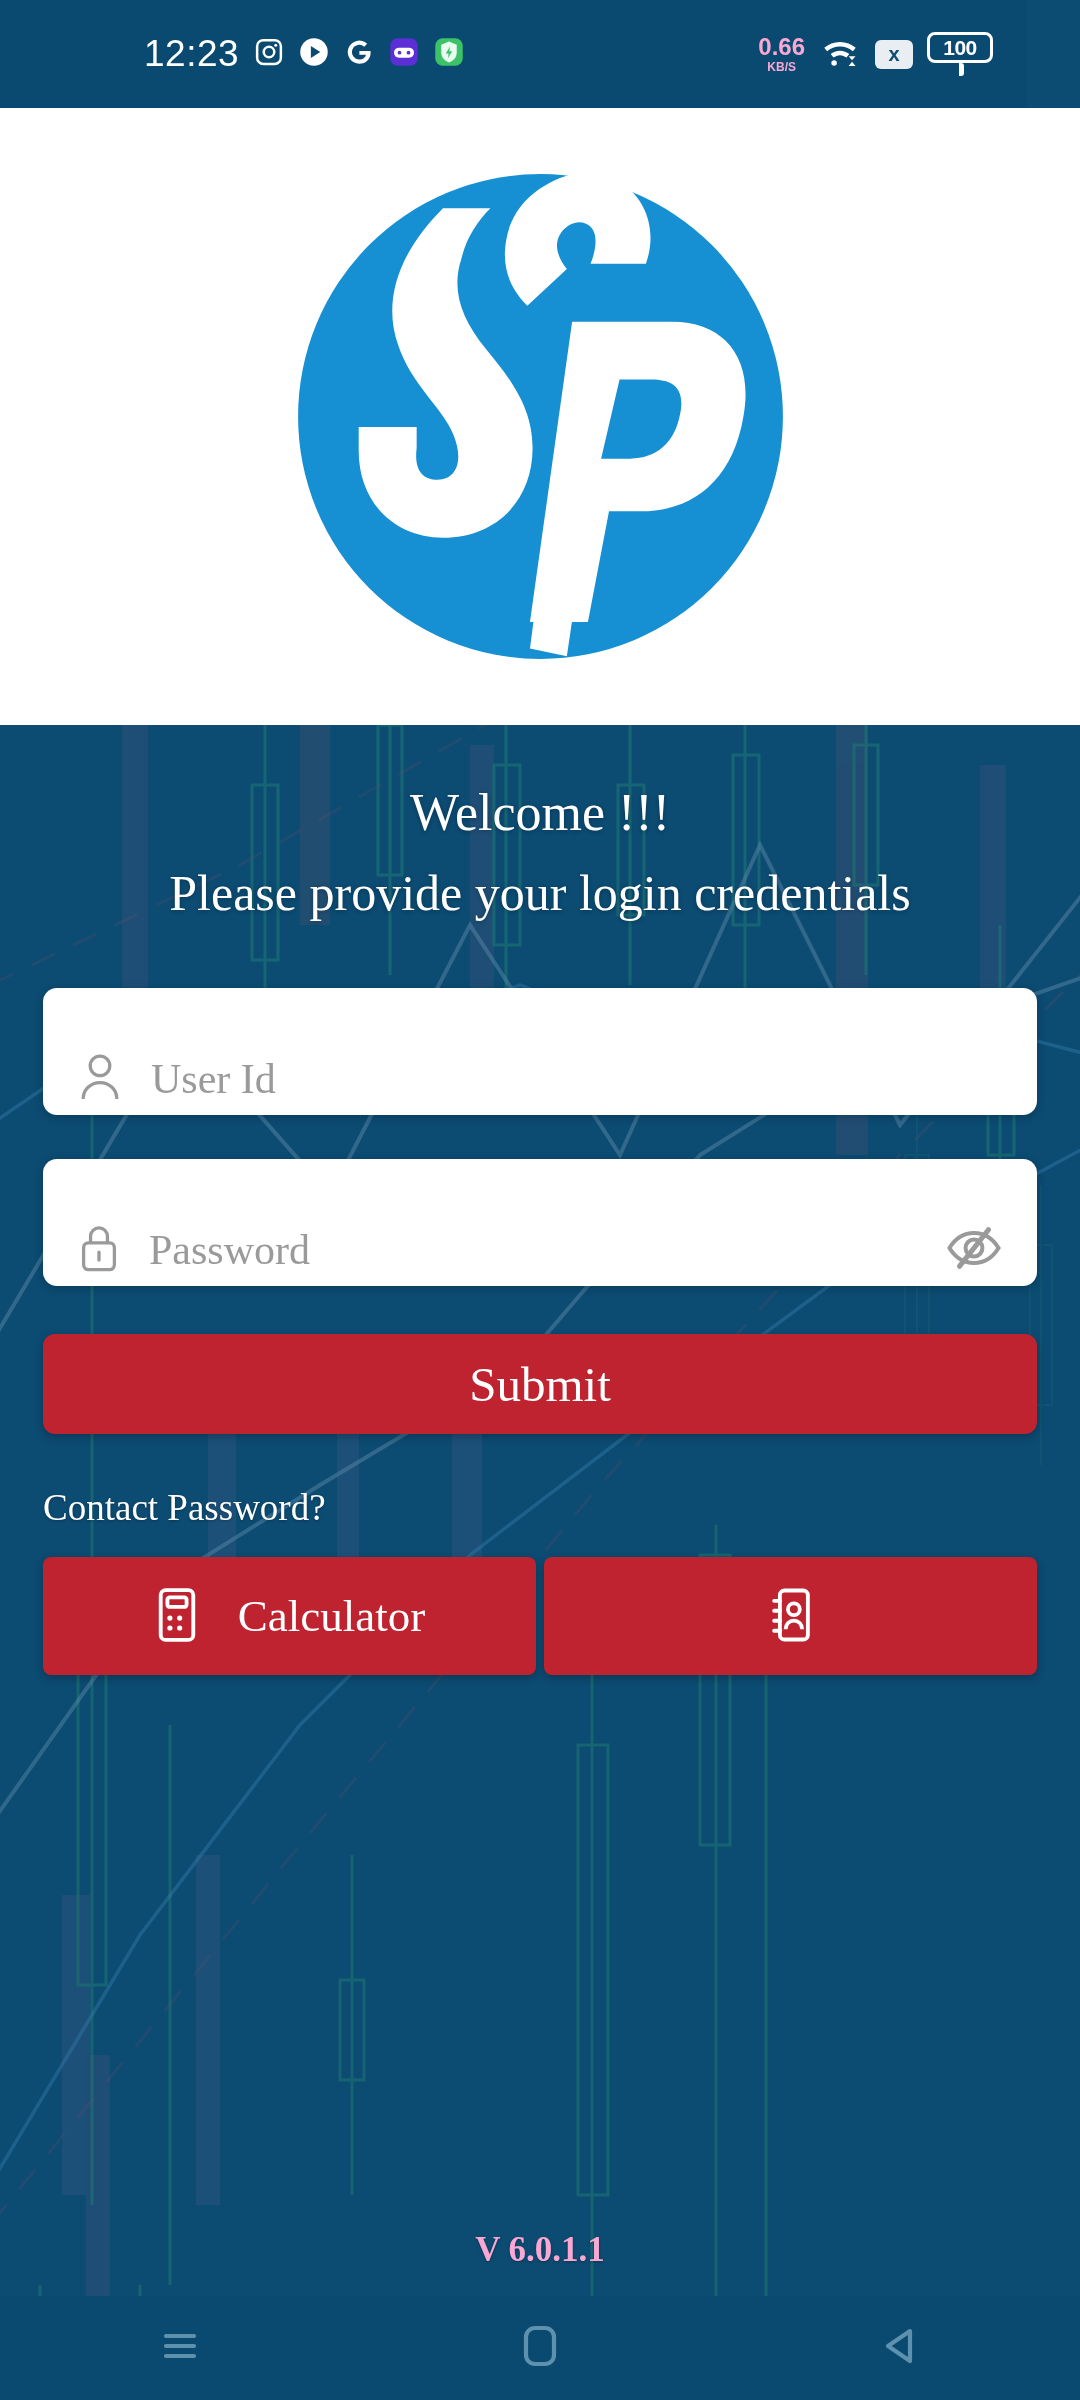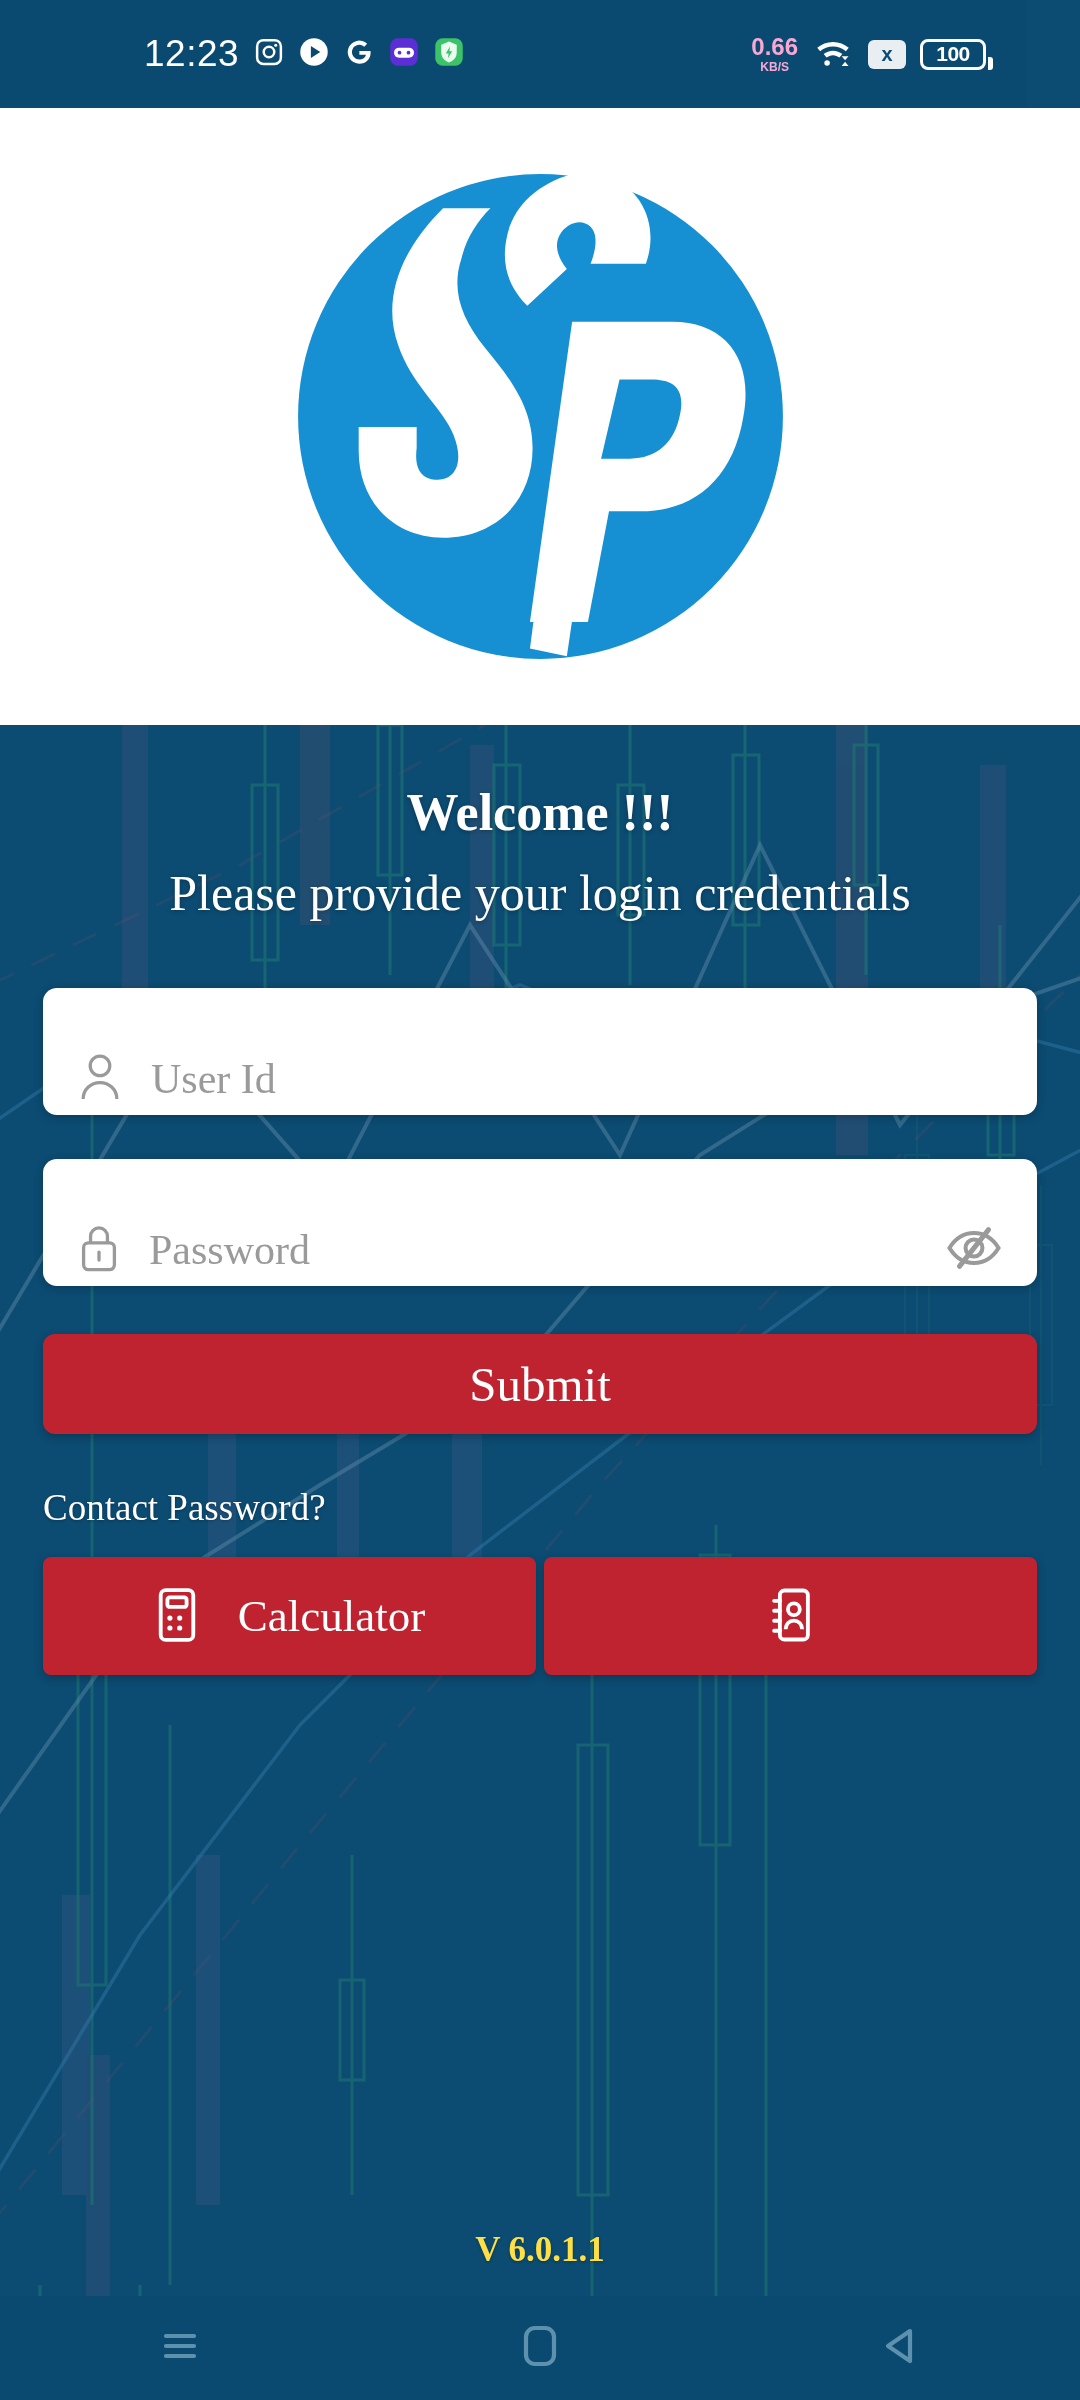--- a/index.html
+++ b/index.html
@@ -42,21 +42,21 @@
   .net-speed .ns-num { font-size:24px; font-weight:700; }
   .net-speed .ns-unit { font-size:12px; font-weight:700; margin-top:2px; }
   .sim-x {
     width:38px; height:29px; border-radius:6px;
     background:#e8eef2; color:#0c4b72;
     display:flex; align-items:center; justify-content:center;
     font-family:"Liberation Sans", sans-serif;
     font-size:20px; font-weight:700;
   }
   .battery {
-    display:flex; align-items:flex-end;
+    display:flex; align-items:center;flex-direction:column;
   }
   .batt-body {
     width:66px; height:31px;
     border:3px solid #ffffff; border-radius:8px;
     display:flex; align-items:center; justify-content:center;
     color:#ffffff; font-family:"Liberation Sans", sans-serif;
     font-size:21px; font-weight:700; letter-spacing:-0.5px;
   }
   .batt-tip {
     width:5px; height:13px; background:#ffffff;
@@ -91,21 +91,21 @@
     position:absolute; top:725px; left:0;
     width:1080px; height:1675px;
     z-index:30;
   }
 
   
   .welcome {
     text-align:center; color:#ffffff;
     font-size:52px; margin-top:58px;
     text-shadow:0 1px 4px rgba(0,0,0,.28);
-    font-weight:700;
+    font-weight:400;
   }
   .subtitle {
     text-align:center; color:#ffffff;
     font-size:50px; margin-top:22px;
     text-shadow:0 1px 4px rgba(0,0,0,.28);
     font-weight:400;
   }
 
   
   .field {
@@ -159,21 +159,21 @@
     box-shadow:0 3px 9px rgba(0,0,0,.25);
   }
   .action-label {
     color:#ffffff; font-family:"Liberation Serif", serif;
     font-size:45px;
   }
 
   
   .version {
     position:absolute; bottom:130px; left:0; width:1080px;
-    text-align:center; color:#fde047;
+    text-align:center; color:#f9a8d4;
     font-size:35px; font-weight:700;
     text-shadow:0 1px 3px rgba(0,0,0,.3);
   }
 
   
   .navbar {
     position:absolute; bottom:0; left:0;
     width:1080px; height:104px;
     background:#0a4a70;
     display:flex; align-items:center; justify-content:space-around;

